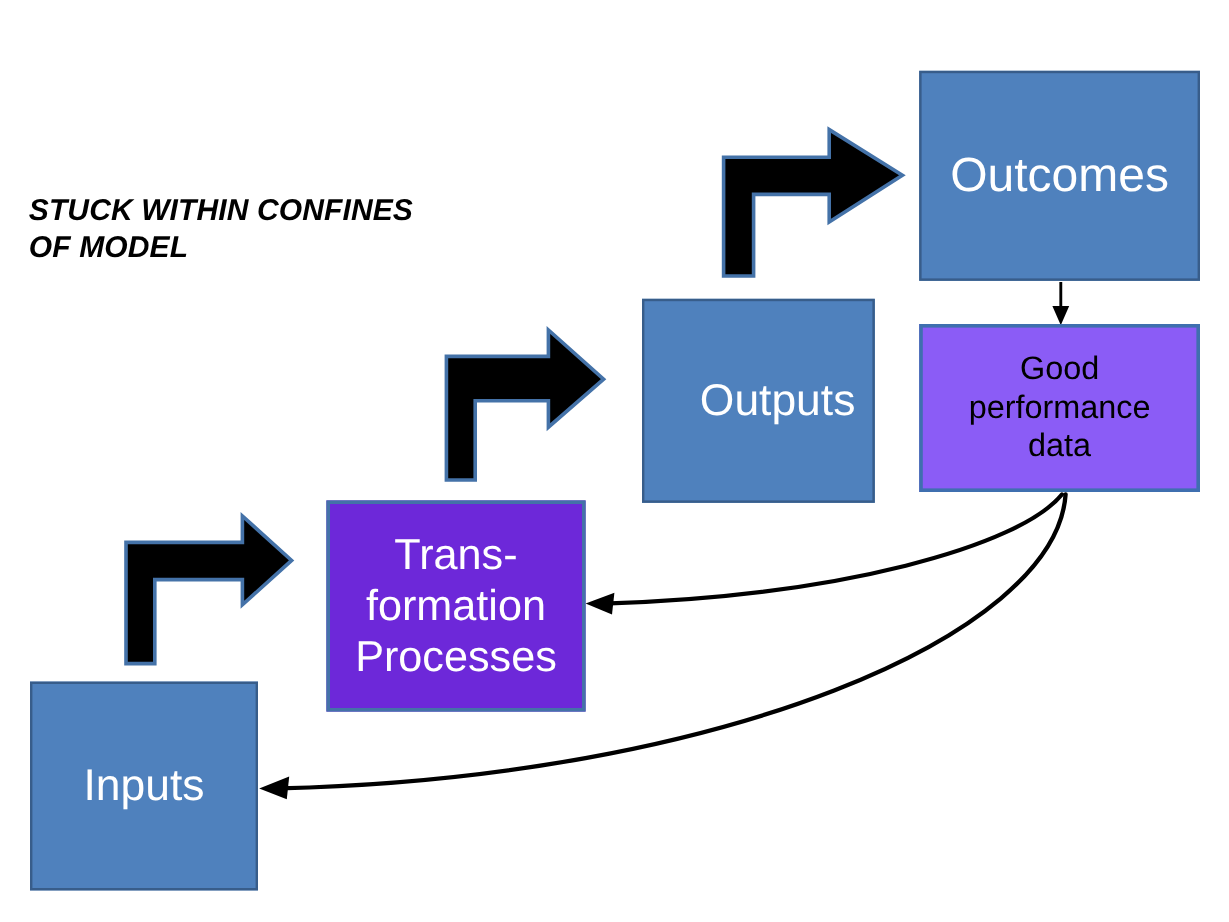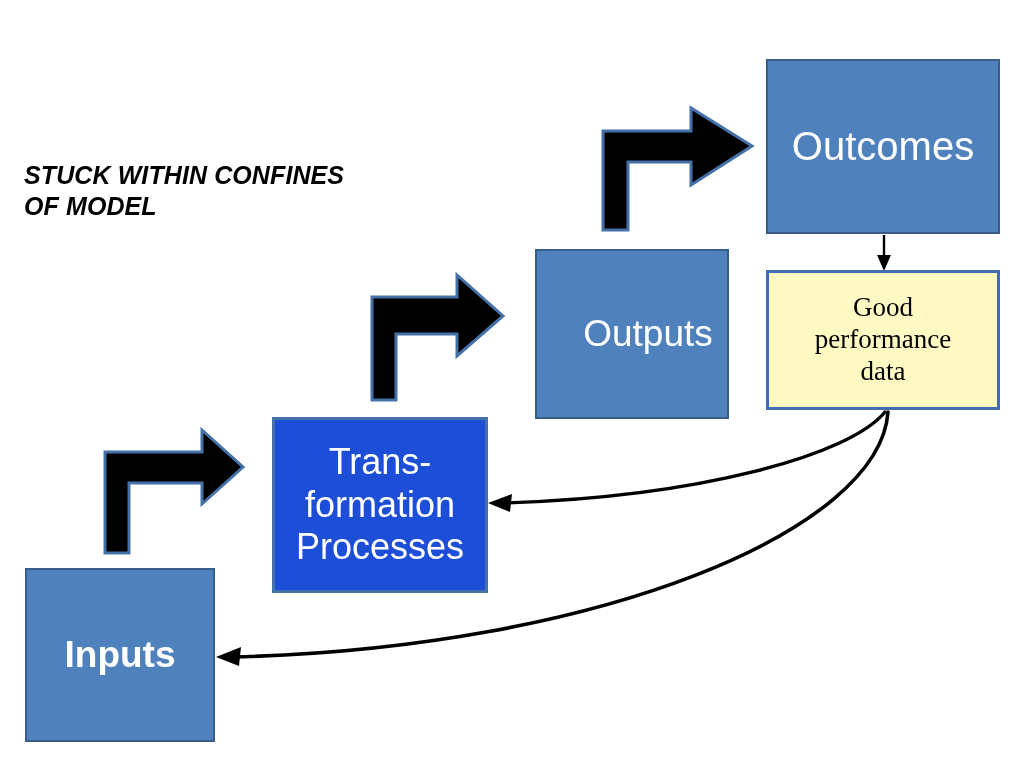--- a/index.html
+++ b/index.html
@@ -54,50 +54,49 @@
     align-items: center;
     justify-content: center;
     text-align: center;
   }
   .box-blue {
     background: #4F81BD;
     border: 2px solid #385D8A;
     color: #FFFFFF;
   }
   .box-black {
-    background: #1d4ed8;
+    background: #6d28d9;
     border: 3px solid #4472A8;
     color: #FFFFFF;
   }
   .box-white {
-    background: #fef9c3;
+    background: #8b5cf6;
     border: 3px solid #3F6FAF;
     color: #000000;
-    font-family: Liberation Serif, serif;
   }
   .box-label {
     display: block;
     line-height: 1.18;
     white-space: pre-line;
   }
 
   #box-outcomes  { left: 766px; top: 59px;  width: 234px; height: 175px; }
   #box-outcomes .box-label { font-size: 40px; }
 
   #box-gooddata  { left: 766px; top: 270px; width: 234px; height: 140px; }
   #box-gooddata .box-label { font-size: 27px; }
 
   #box-outputs   { left: 535px; top: 249px; width: 194px; height: 170px; padding-left: 32px; }
   #box-outputs .box-label { font-size: 37px; }
 
   #box-transform { left: 272px; top: 417px; width: 216px; height: 176px; }
   #box-transform .box-label { font-size: 36px; }
 
   #box-inputs    { left: 25px;  top: 568px; width: 190px; height: 174px; }
-  #box-inputs .box-label { font-size: 37px; font-weight: bold; }
+  #box-inputs .box-label { font-size: 37px; }
 
   
   #arrows {
     position: absolute;
     left: 0; top: 0;
     width: 1024px;
     height: 768px;
     pointer-events: none;
   }
   .elbow-arrow { pointer-events: auto; }

